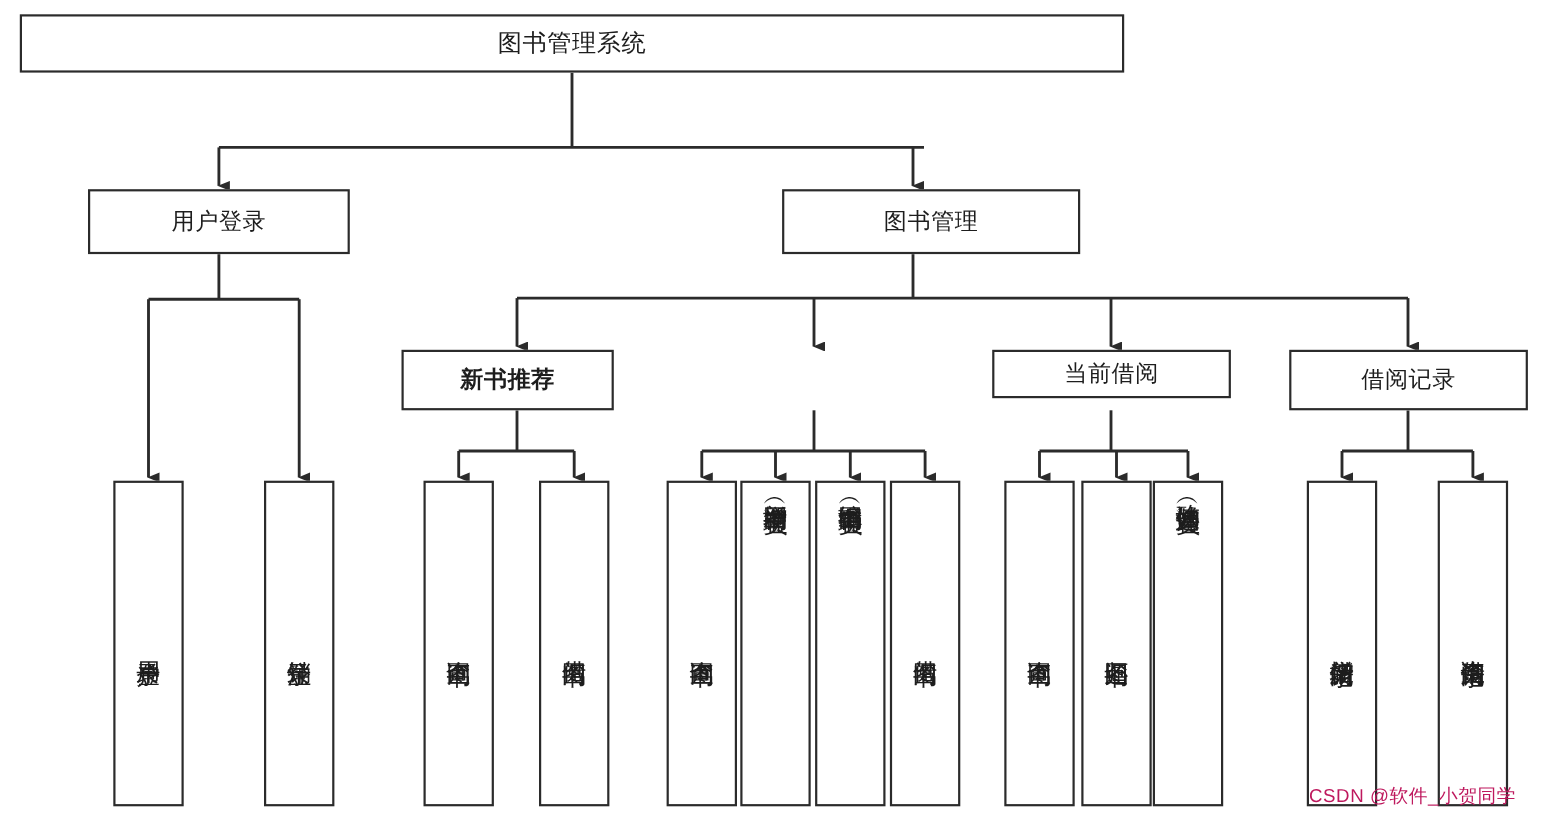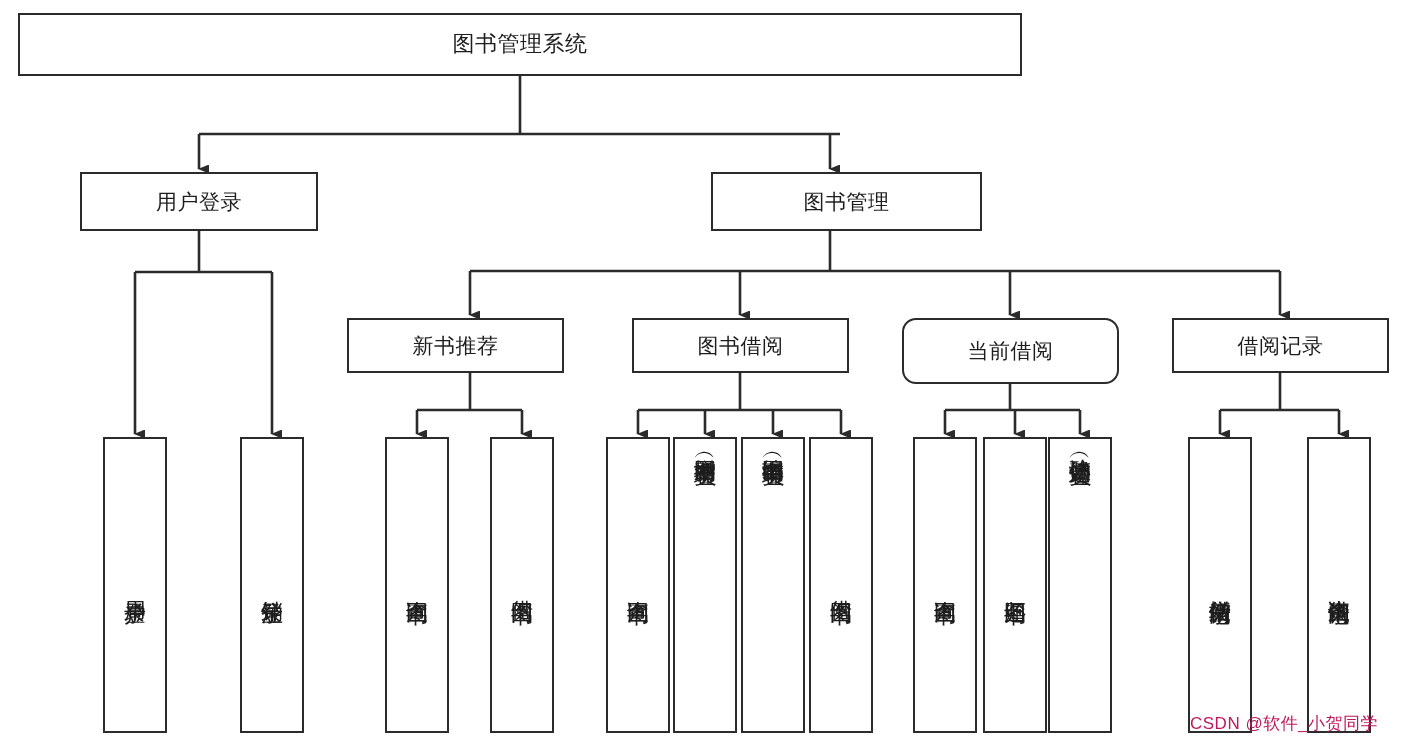--- a/index.html
+++ b/index.html
@@ -123,38 +123,35 @@
       <path d="M1015,410 L1015,434" marker-end="url(#arrow)"></path>
       <path d="M1080,410 L1080,434" marker-end="url(#arrow)"></path>
 
       <path d="M1280,373 L1280,410"></path>
       <path d="M1220,410 L1339,410"></path>
       <path d="M1220,410 L1220,434" marker-end="url(#arrow)"></path>
       <path d="M1339,410 L1339,434" marker-end="url(#arrow)"></path>
     </g>
   </svg>
 
-  <div class="node node-h node-root" style="left:18px; top:13px; width:1004px; height:63px;">
+  <div class="node node-h node-root" style="left:18px; top:13px; width:1004px; height:53px;">
     <span class="node-label">图书管理系统</span>
   </div>
 
   <div class="node node-h" style="left:80px; top:172px; width:238px; height:59px;">
     <span class="node-label">用户登录</span>
   </div>
   <div class="node node-h" style="left:711px; top:172px; width:271px; height:59px;">
     <span class="node-label">图书管理</span>
   </div>
 
-  <div class="node node-h" style="left:347px; top:318px; width:217px; height:55px;">
+  <div class="node node-h" style="left:365px; top:318px; width:193px; height:55px;font-weight:bold;">
     <span class="node-label">新书推荐</span>
   </div>
-  <div class="node node-h" style="left:632px; top:318px; width:217px; height:55px;">
-    <span class="node-label">图书借阅</span>
-  </div>
-  <div class="node node-h" style="left:902px; top:318px; width:217px; height:66px;border-radius:14px;">
+  <div class="node node-h" style="left:902px; top:318px; width:217px; height:44px;">
     <span class="node-label">当前借阅</span>
   </div>
   <div class="node node-h" style="left:1172px; top:318px; width:217px; height:55px;">
     <span class="node-label">借阅记录</span>
   </div>
 
   <div class="node node-v mid-text" style="left:103px; top:437px; width:64px; height:296px;">
     <span class="node-label">用户登录</span>
   </div>
   <div class="node node-v mid-text" style="left:240px; top:437px; width:64px; height:296px;">

